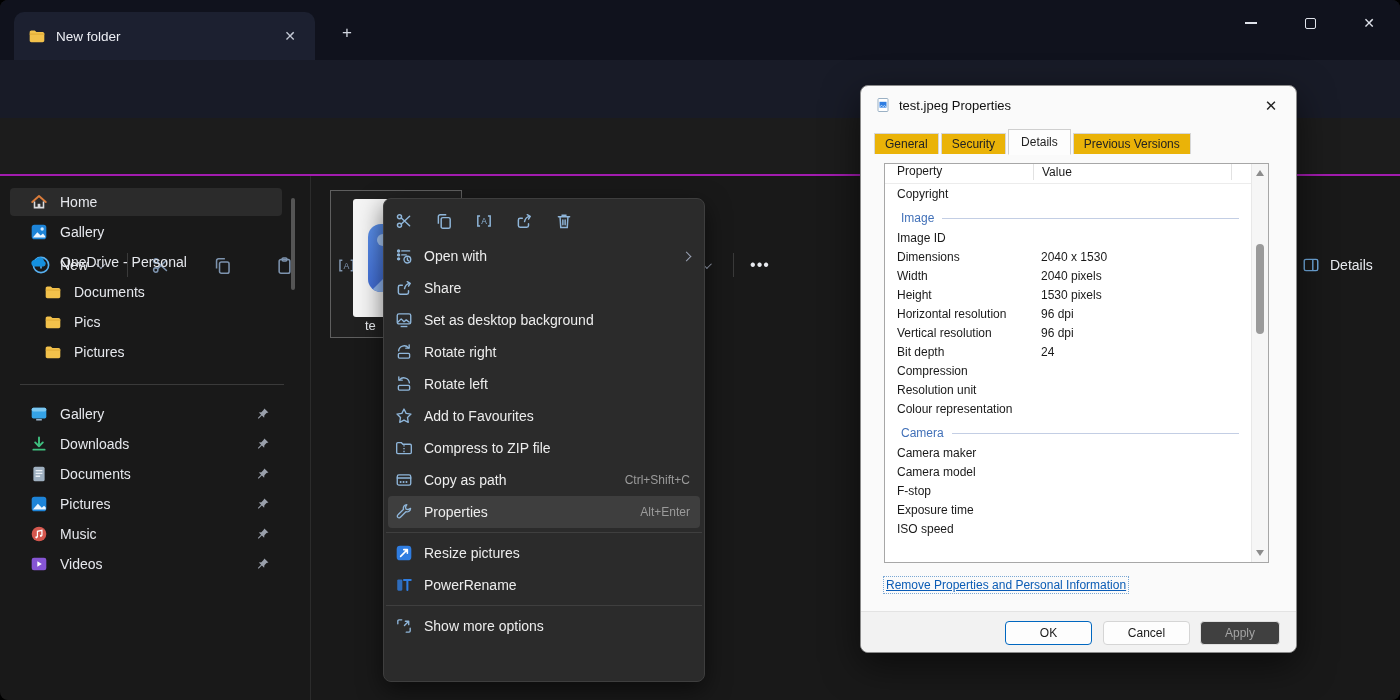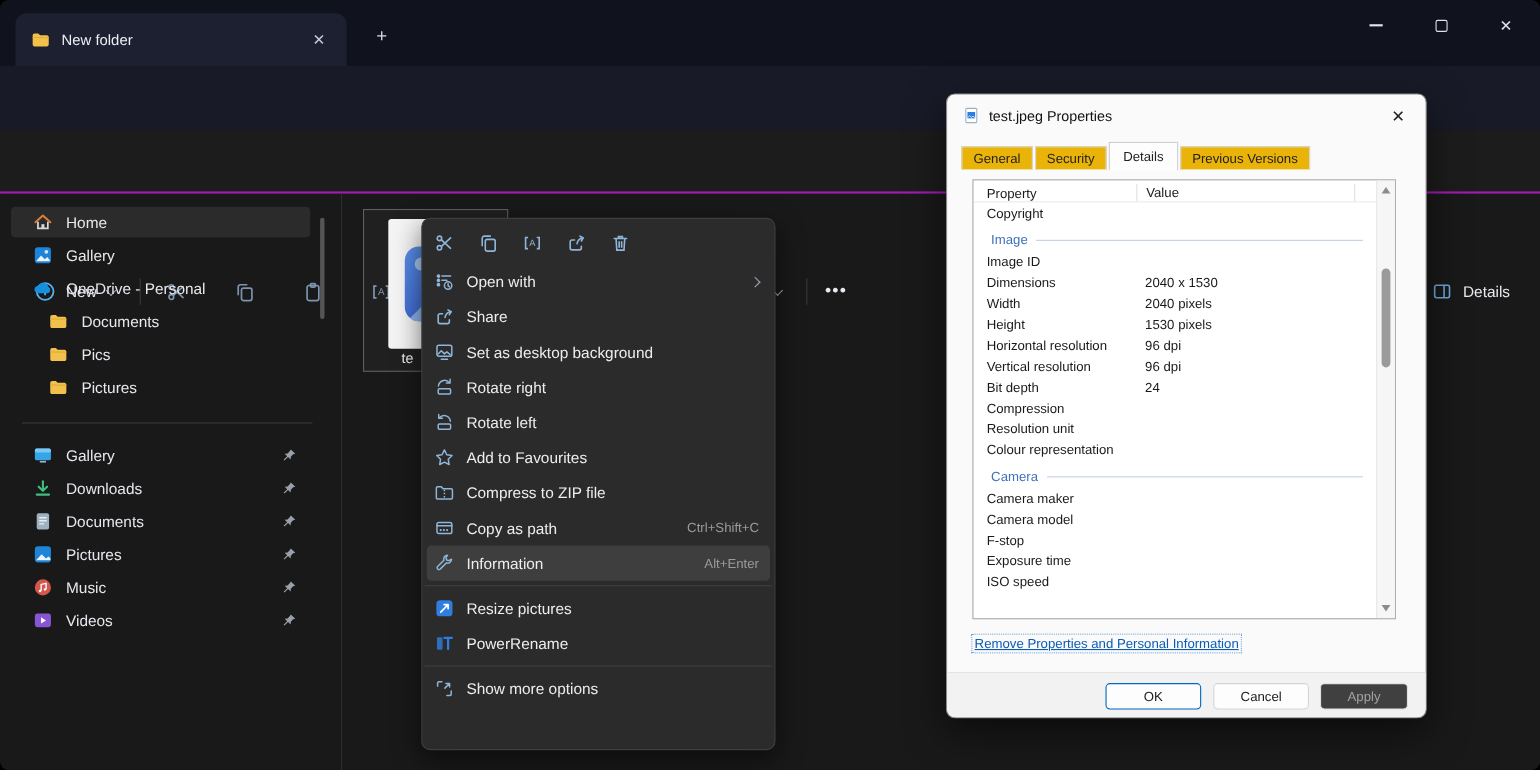--- a/index.html
+++ b/index.html
@@ -108,21 +108,21 @@
   .dclose { position:absolute; right:12px; top:8px; width:26px; height:24px; display:flex;
             align-items:center; justify-content:center; color:#222; font-size:15px; }
   .dtabs { position:absolute; left:13px; top:44px; display:flex; align-items:flex-end; height:24px; }
   .dtab { font-size:12px; color:#222; background:#eab308; border:1px solid #d7d7d7; padding:3px 10px;
           margin-right:2px; border-bottom:none; }
   .dtab.active { background:#fdfdfd; padding:5px 12px; position:relative; top:1px; z-index:2;
                  border:1px solid #cfcfcf; border-bottom:1px solid #fdfdfd; }
   .plist { position:absolute; left:23px; top:77px; width:385px; height:400px; background:#fff;
            border:1px solid #a7a7a7; font-size:12px; overflow:hidden; }
   .pinner { position:absolute; left:0; top:0; right:17px; bottom:0; }
-  .phead { display:flex; height:20px; align-items:flex-end; border-bottom:1px solid #ececec; }
+  .phead { display:flex; height:20px; align-items:flex-start; border-bottom:1px solid #ececec; }
   .phead .h1 { padding-left:12px; width:148px; }
   .phead .h2 { padding-left:8px; flex:1; border-left:1px solid #e2e2e2; height:16px; line-height:16px; }
   .phead .h3 { width:20px; border-left:1px solid #e2e2e2; height:16px; }
   .prow { display:flex; height:19px; align-items:center; }
   .prow .pn { padding-left:12px; width:148px; flex:none; white-space:nowrap; }
   .prow .pv { padding-left:8px; white-space:nowrap; }
   .prow.type-section { margin-top:5px; height:20px; }
   .prow.type-section .pn { width:auto; padding-left:16px; color:#4170b8; }
   .prow.type-section::after { content:""; flex:1; border-top:1px solid #c3cee4; margin:0 12px 0 8px;
                               align-self:center; }
@@ -563,21 +563,21 @@
       </span>
       <span class="mlbl">Copy as path</span>
       <span class="msc">Ctrl+Shift+C</span>
     </div>
     <div class="mi hl">
       <span class="mic">
         <svg width="18" height="18" viewBox="0 0 16 16" fill="none" stroke="currentColor" stroke-width="1.2" stroke-linejoin="round">
             <path d="M13.8 4.8a3.1 3.1 0 0 1-4.1 2.9l-4.9 4.9a1.5 1.5 0 1 1-2.1-2.1l4.9-4.9a3.1 3.1 0 0 1 2.9-4.1l-1.2 2.1.5 1.8 1.8.5z"></path>
           </svg>
       </span>
-      <span class="mlbl">Information</span>
+      <span class="mlbl">Properties</span>
       <span class="msc">Alt+Enter</span>
     </div>
     <div class="mdiv"></div>
     <div class="mi">
       <span class="mic">
         <svg width="18" height="18" viewBox="0 0 16 16">
             <rect x="1.5" y="1.5" width="13" height="13" rx="3" fill="#2f7de1"></rect>
             <path d="M5 11l6-6M11 5H7.8M11 5v3.2" stroke="#fff" stroke-width="1.4" fill="none" stroke-linecap="round"></path>
           </svg>
       </span>

